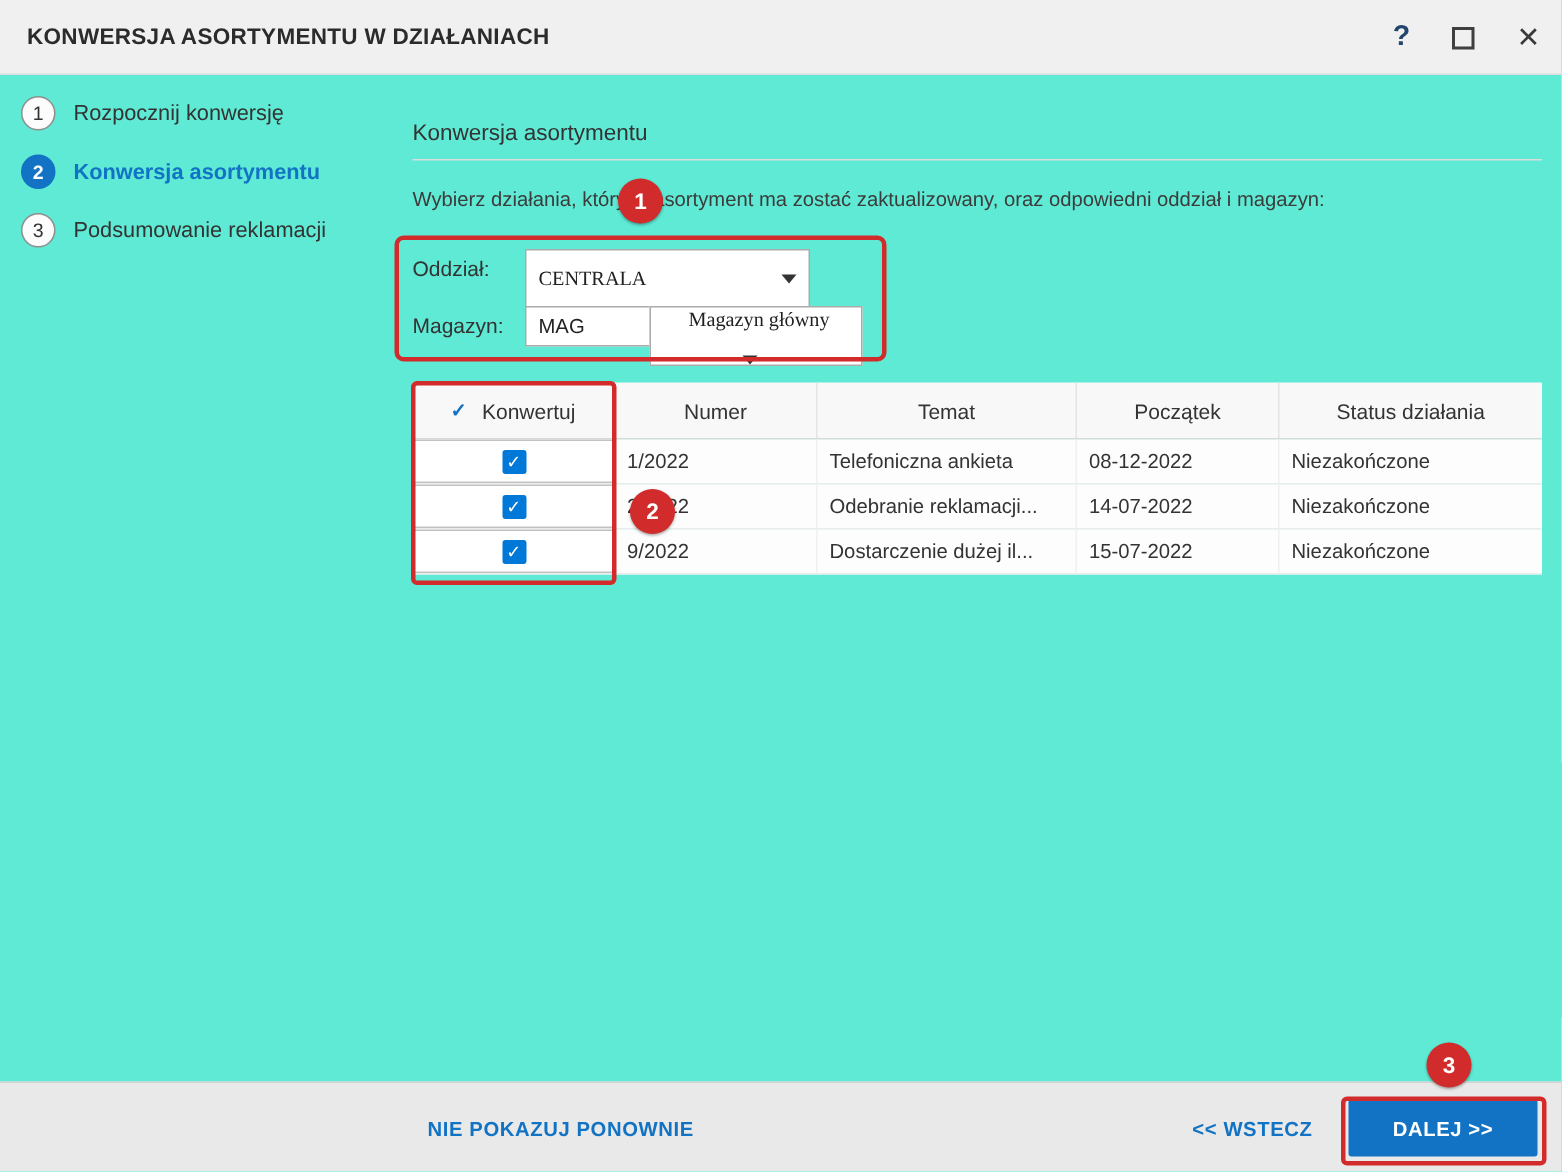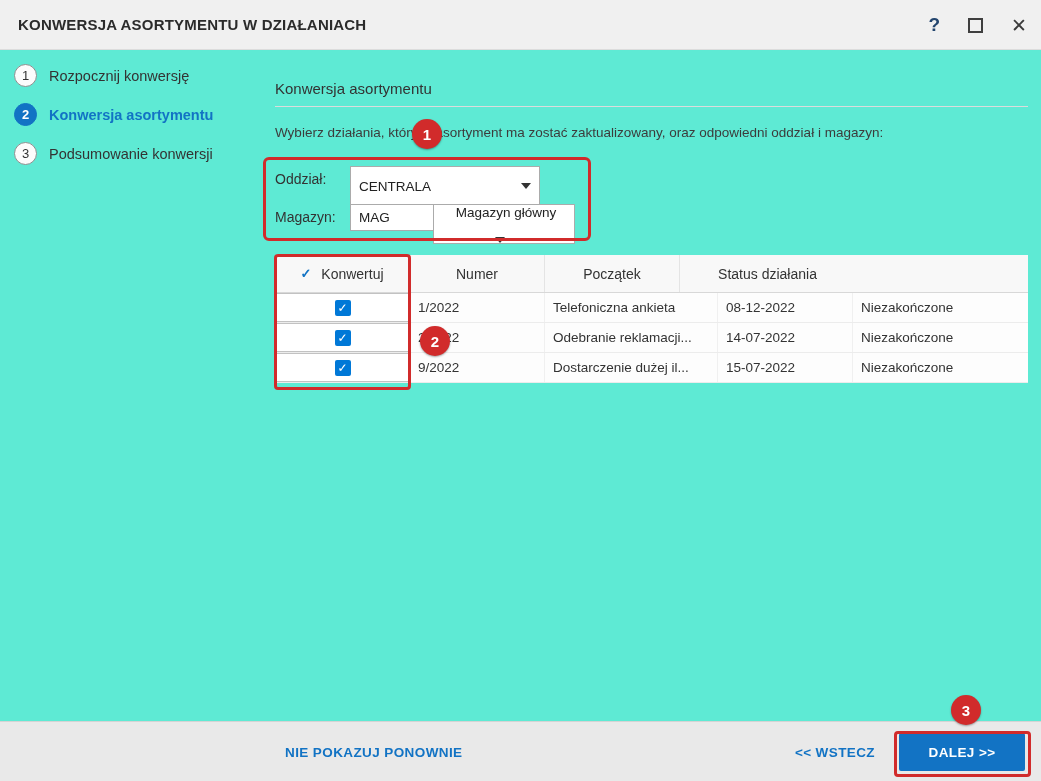--- a/index.html
+++ b/index.html
@@ -42,21 +42,21 @@
   .heading-divider { position:absolute; left:275px; top:106px; width:753px; height:1px; background:#dcdcdc; }
   .instruction { position:absolute; left:275px; top:125px; width:745px; font-size:13.5px; color:#3c3c3c; }
 
   .field-label { position:absolute; font-size:14px; color:#333; height:27px; line-height:27px; }
   .lbl-oddzial { left:275px; top:166px; }
   .lbl-magazyn { left:275px; top:204px; }
 
   .select-box {
     position:absolute; height:40px; background:#fff;
     border:1px solid #ababab; display:flex; align-items:center;
-    font-size:13.5px; color:#222; cursor:pointer;
+    font-size:13.5px; color:#222; cursor:pointer;font-family:Liberation Serif, serif;
   }
   .sel-oddzial { left:350px; top:166px; width:190px; }
   .sel-oddzial .sel-value { padding-left:8px; flex:1; }
   .magazyn-code {
     position:absolute; left:350px; top:204px; width:83px; height:27px;
     background:#fff; border:1px solid #ababab; border-right:none;
     font-size:13.5px; line-height:25px; padding-left:8px; color:#222;
   }
   .sel-magazyn { left:433px; top:204px; width:142px;flex-direction:column; }
   .sel-magazyn .sel-value { padding-left:4px; flex:1; }
@@ -144,21 +144,21 @@
     <div class="step">
       <span class="step-circle">1</span>
       <span class="step-label">Rozpocznij konwersję</span>
     </div>
     <div class="step active">
       <span class="step-circle">2</span>
       <span class="step-label">Konwersja asortymentu</span>
     </div>
     <div class="step">
       <span class="step-circle">3</span>
-      <span class="step-label">Podsumowanie konwersji</span>
+      <span class="step-label">Podsumowanie reklamacji</span>
     </div>
   </div>
 
   <div class="heading">Konwersja asortymentu</div>
   <div class="heading-divider"></div>
   <div class="instruction">Wybierz działania, których asortyment ma zostać zaktualizowany, oraz odpowiedni oddział i magazyn:</div>
 
   <div class="field-label lbl-oddzial">Oddział:</div>
   <div class="select-box sel-oddzial">
     <span class="sel-value">CENTRALA</span>
@@ -172,20 +172,21 @@
     <span class="chevron"></span>
   </div>
 
   <div class="grid">
     <div class="thead">
       <div class="th col-0">
         <span class="select-all-check">✓</span>
         <span>Konwertuj</span>
       </div>
       <div class="th col-1">Numer</div>
+      <div class="th col-2">Temat</div>
       <div class="th col-3">Początek</div>
       <div class="th col-4">Status działania</div>
     </div>
 
     <div class="trow">
       <div class="td td-check col-0">
         <span class="checkbox">✓</span>
       </div>
       <div class="td col-1">1/2022</div>
       <div class="td col-2">Telefoniczna ankieta</div>

